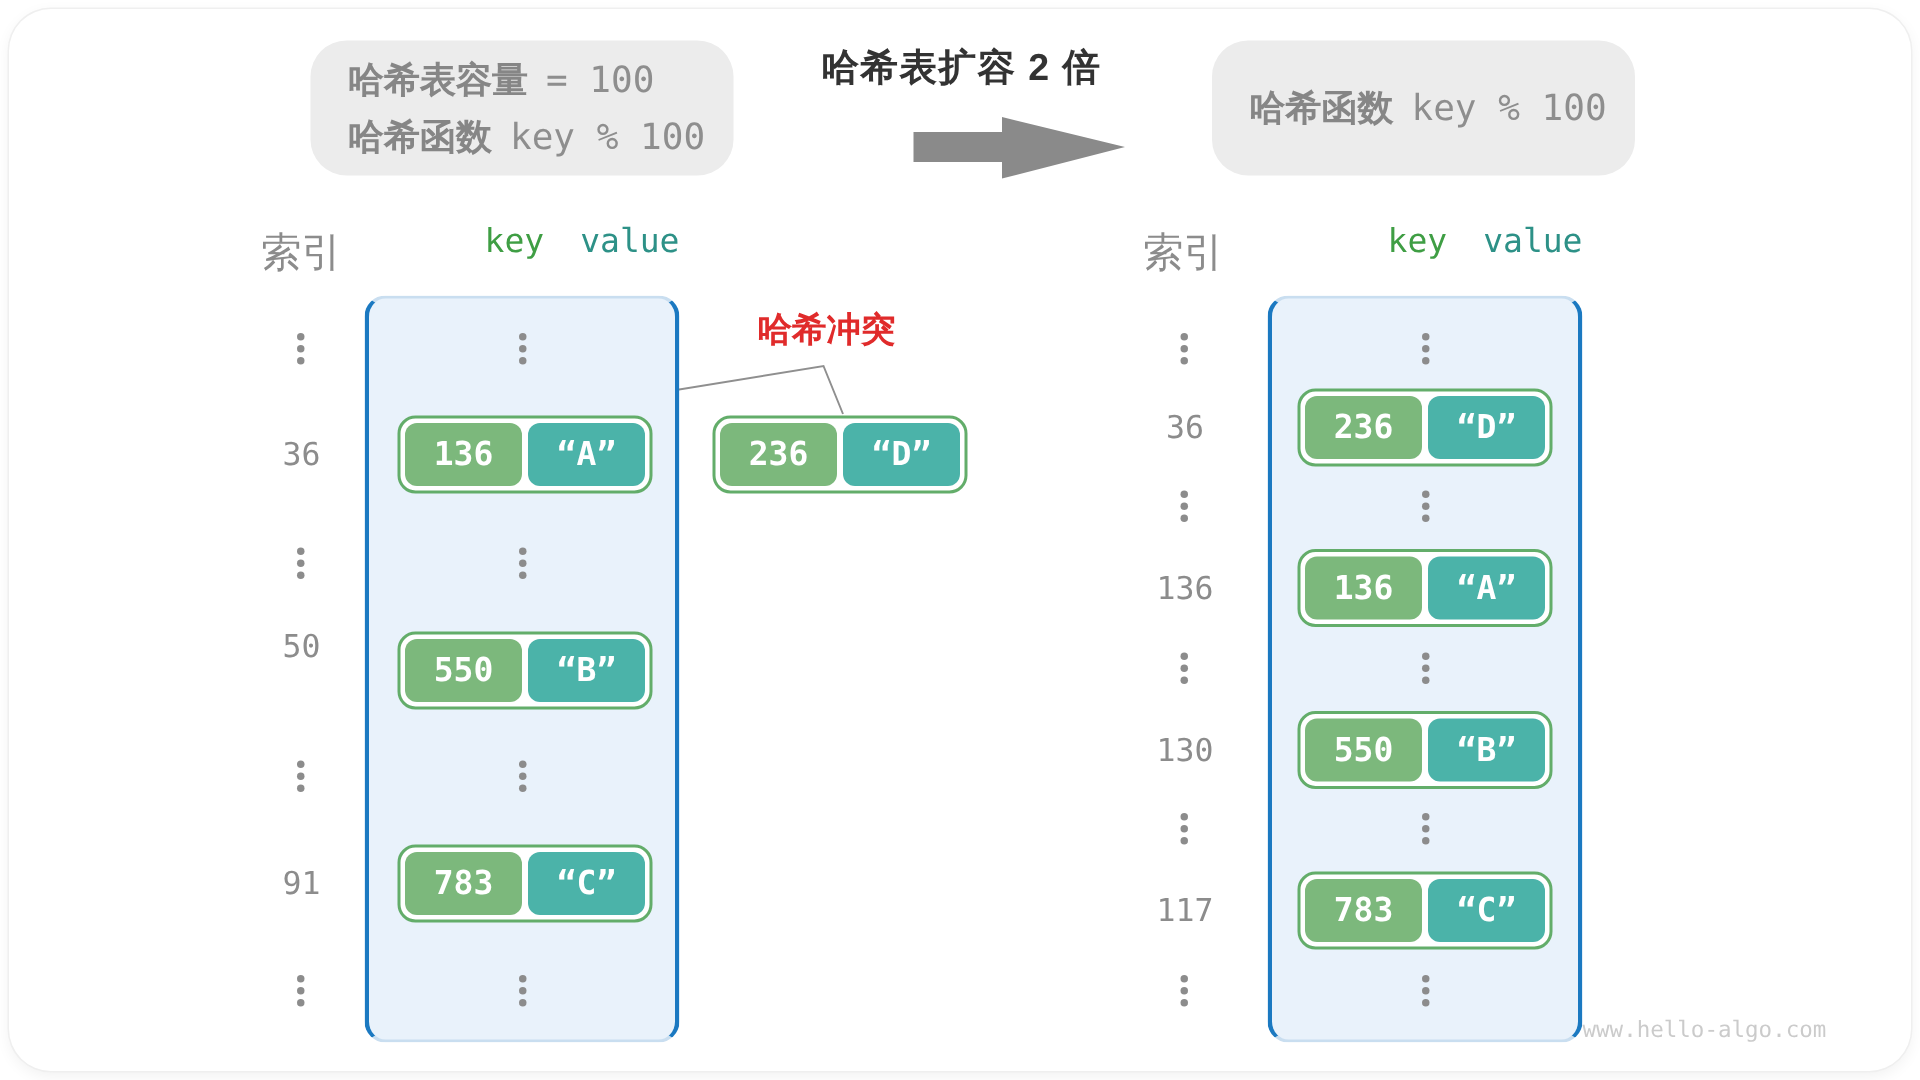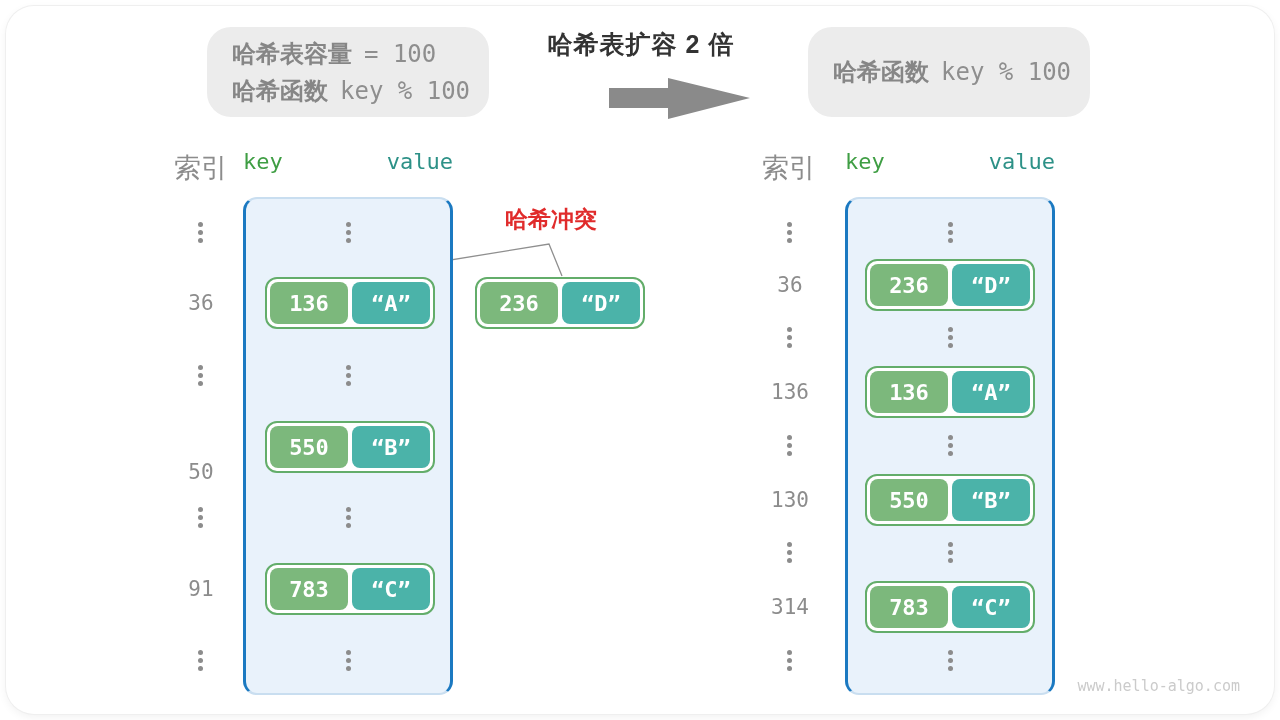--- a/index.html
+++ b/index.html
@@ -20,21 +20,21 @@
     border-radius:24px;display:flex;flex-direction:column;justify-content:center;
     padding-left:25px;gap:3px}
   .info-line{font-size:24px;line-height:34px;white-space:nowrap}
   .info-line .lbl{font-weight:bold;color:#868686}
   .info-line .val{color:#8e8e8e;margin-left:12px;font-family:"DejaVu Sans Mono","Liberation Mono",monospace}
   
   .main-title{position:absolute;left:491px;top:28px;width:300px;text-align:center;
     font-size:25px;font-weight:bold;color:var(--title-color);letter-spacing:1px}
   
   .idx-header{position:absolute;font-size:27px;color:var(--gray-text)}
-  .kv-header{position:absolute;width:210px;display:flex;justify-content:space-between;gap:24px;
+  .kv-header{position:absolute;width:210px;display:flex;justify-content:flex-end;gap:24px;
     font-family:"DejaVu Sans Mono","Liberation Mono",monospace;font-size:22px}
   .kv-header .kh{color:var(--key-header-green)}
   .kv-header .vh{color:var(--value-header-teal)}
   
   .bucket{position:absolute;width:210px;height:498px;background:var(--bucket-fill);
     border-left:3px solid var(--bucket-border-blue);border-right:3px solid var(--bucket-border-blue);
     border-top:2px solid var(--bucket-edge-light);border-bottom:2px solid var(--bucket-edge-light);
     border-radius:14px}
   
   .vdots{position:absolute;width:5px;height:5px;border-radius:50%;background:var(--gray-text);
@@ -48,21 +48,21 @@
     display:flex;gap:4px;padding:3px}
   .pair .k,.pair .v{flex:1;border-radius:8px;display:flex;align-items:center;justify-content:center;
     color:#fff;font-weight:bold;font-size:22px;
     font-family:"DejaVu Sans Mono","Liberation Mono",monospace}
   .pair .k{background:var(--key-green)}
   .pair .v{background:var(--value-teal)}
   
   .collision-label{position:absolute;left:481px;top:204px;width:140px;text-align:center;
     font-size:23px;font-weight:bold;color:var(--collision-red)}
   
-  .watermark{position:absolute;left:1055px;top:677px;width:185px;text-align:right;
+  .watermark{position:absolute;left:1055px;top:677px;width:185px;
     font-size:15px;color:var(--watermark-gray);
     font-family:"DejaVu Sans Mono","Liberation Mono",monospace}
   svg.overlay{position:absolute;left:0;top:0;pointer-events:none}
 </style>
 </head>
 <body>
 
 <div class="canvas">
   <div class="card"></div>
 
@@ -90,21 +90,21 @@
   <div class="idx-header" style="left:174px;top:150px">索引</div>
   <div class="kv-header" style="left:243px;top:149px">
     <span class="kh">key</span>
     <span class="vh">value</span>
   </div>
   <div class="bucket" style="left:243px;top:197px"></div>
 
   <i class="vdots" style="left:198px;top:222px"></i>
   <div class="idx" style="left:177px;top:290px">36</div>
   <i class="vdots" style="left:198px;top:365px"></i>
-  <div class="idx" style="left:177px;top:459px">50</div>
+  <div class="idx" style="left:177px;top:418px">50</div>
   <i class="vdots" style="left:198px;top:507px"></i>
   <div class="idx" style="left:177px;top:576px">91</div>
   <i class="vdots" style="left:198px;top:650px"></i>
 
   <i class="vdots" style="left:346px;top:222px"></i>
   <div class="pair" style="left:265px;top:277px">
     <div class="k">136</div>
     <div class="v">“A”</div>
   </div>
   <i class="vdots" style="left:346px;top:365px"></i>
@@ -132,21 +132,21 @@
   </div>
   <div class="bucket" style="left:845px;top:197px"></div>
 
   <i class="vdots" style="left:787px;top:222px"></i>
   <div class="idx" style="left:766px;top:272px">36</div>
   <i class="vdots" style="left:787px;top:327px"></i>
   <div class="idx" style="left:766px;top:379px">136</div>
   <i class="vdots" style="left:787px;top:435px"></i>
   <div class="idx" style="left:766px;top:487px">130</div>
   <i class="vdots" style="left:787px;top:542px"></i>
-  <div class="idx" style="left:766px;top:594px">314</div>
+  <div class="idx" style="left:766px;top:594px">117</div>
   <i class="vdots" style="left:787px;top:650px"></i>
 
   <i class="vdots" style="left:948px;top:222px"></i>
   <div class="pair" style="left:865px;top:259px">
     <div class="k">236</div>
     <div class="v">“D”</div>
   </div>
   <i class="vdots" style="left:948px;top:327px"></i>
   <div class="pair" style="left:865px;top:366px">
     <div class="k">136</div>

